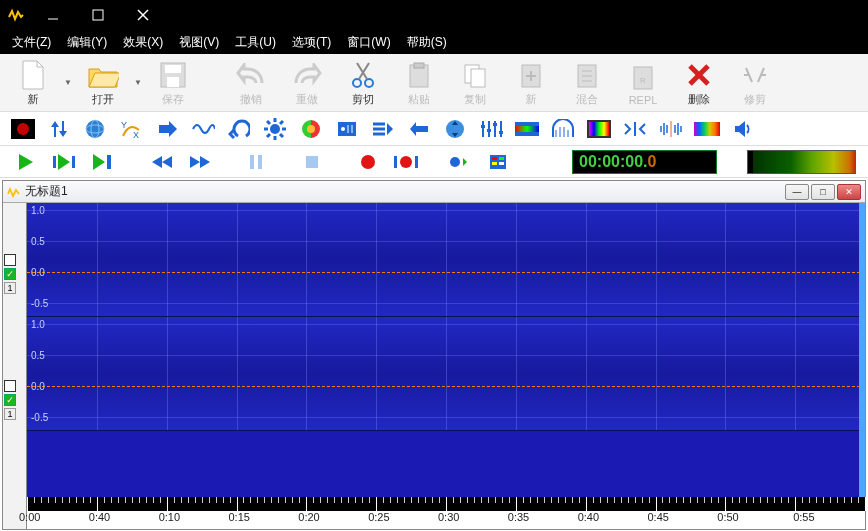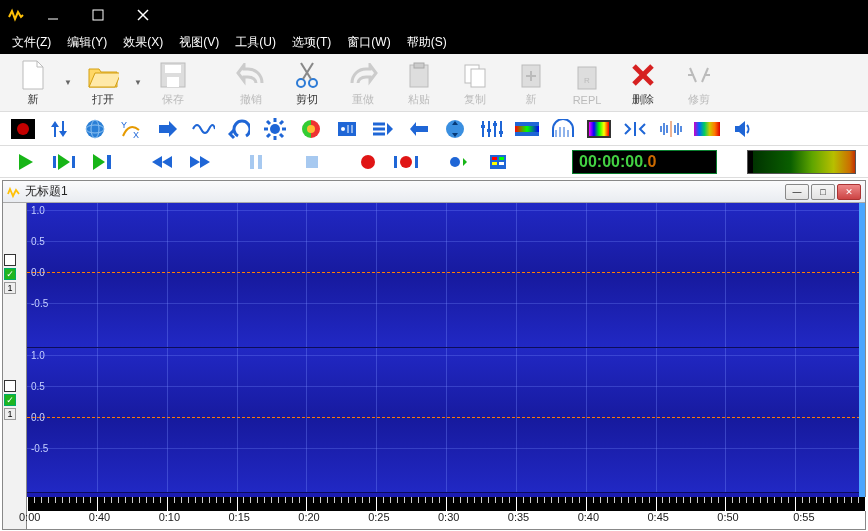--- a/index.html
+++ b/index.html
@@ -24,21 +24,21 @@
 .meter { margin-left: 20px; flex: 1; height: 24px; background: linear-gradient(to right, #000 0%, #000 5%, #003300 5%, #0a5f00 40%, #5fa500 60%, #b7bf00 80%, #cc6f00 95%, #c13000 100%); border: 1px solid #555; }
 .doc-window { margin: 2px; border: 1px solid #888; height: 350px; display: flex; flex-direction: column; }
 .doc-titlebar { height: 22px; background: linear-gradient(to bottom, #fbfbfc, #e9ecf1); border-bottom: 1px solid #aaa; display: flex; align-items: center; padding: 0 4px; font-size: 12px; }
 .doc-titlebar .doc-icon { width: 14px; height: 14px; margin-right: 4px; }
 .doc-titlebar .doc-title { flex: 1; color: #222; }
 .doc-titlebar .doc-btn { width: 24px; height: 16px; border: 1px solid #888; background: linear-gradient(#f6f6f6,#e2e2e2); margin-left: 2px; display: flex; align-items: center; justify-content: center; font-size: 9px; cursor: pointer; border-radius:2px; }
 .doc-titlebar .doc-btn.close { background: linear-gradient(#e88,#c44); color: #fff; border-color: #a33;}
 .wave-area { flex: 1; display: flex; background: #1b1bb3; position: relative; }
 .wave-left { width: 24px; background: #f2f2f2; border-right: 1px solid #888; display: flex; flex-direction: column; }
 .wave-tracks { flex: 1; position: relative; }
-.wave-track { height: 145px; background: linear-gradient(to bottom, #2128c4 0%, #171a9e 50%, #2128c4 100%); border-bottom: 1px solid #0d0d5a; position: relative; }
+.wave-track { height: 114px; background: linear-gradient(to bottom, #2128c4 0%, #171a9e 50%, #2128c4 100%); border-bottom: 1px solid #0d0d5a; position: relative; }
 .wave-track .gridline { position: absolute; top: 0; bottom: 0; width: 1px; background: rgba(120,140,255,0.35); }
 .wave-track .hline { position: absolute; left: 0; right: 0; height: 1px; background: rgba(120,140,255,0.3); }
 .wave-track .zeroline { position: absolute; left: 0; right: 0; height: 1px; border-top: 1px dashed #ff7b00; }
 .wave-track .amp-label { position: absolute; left: 4px; font-size: 10px; color: #c7d1ff; }
 .wave-selection-handle { position: absolute; right: 0; top: 0; bottom: 0; width: 6px; background: #4aa6ff; }
 .timeline { height: 14px; background: #000; position: relative; margin-left:0; }
 .timeline .tick { position: absolute; top: 0; width: 1px; height: 14px; background: #fff; }
 .timeline .minor { height: 6px; background: #ccc; }
 .time-labels { height: 18px; background: #fff; position: relative; font-size: 11px; color: #222; }
 .time-labels span { position: absolute; transform: translateX(-8px); }
@@ -116,41 +116,41 @@
     </div>
   <div style="width:20px"></div>
   <div class="bigbtn disabled">
       <div class="icon-slot">
         <svg width="30" height="24">
           <path d="M26 20c0-8-6-14-14-14H8V2L2 10l6 8v-4h4c5 0 8 3 8 6" fill="none" stroke="#ccc" stroke-width="3"></path>
         </svg>
       </div>
       <span>撤销</span>
     </div>
+  <div class="bigbtn disabled">
+      <div class="icon-slot">
+        <svg width="30" height="24">
+          <path d="M4 20c0-8 6-14 14-14h4V2l6 8-6 8v-4h-4c-5 0-8 3-8 6" fill="none" stroke="#ccc" stroke-width="3"></path>
+        </svg>
+      </div>
+      <span>重做</span>
+    </div>
   <div class="bigbtn">
       <div class="icon-slot">
         <svg width="24" height="28">
           <circle cx="6" cy="22" r="4" fill="none" stroke="#2d7bd6" stroke-width="2"></circle>
           <circle cx="18" cy="22" r="4" fill="none" stroke="#2d7bd6" stroke-width="2"></circle>
           <line x1="8" y1="18" x2="18" y2="2" stroke="#888" stroke-width="2"></line>
           <line x1="16" y1="18" x2="6" y2="2" stroke="#888" stroke-width="2"></line>
         </svg>
       </div>
       <span>剪切</span>
     </div>
   <div class="bigbtn disabled">
       <div class="icon-slot">
-        <svg width="30" height="24">
-          <path d="M4 20c0-8 6-14 14-14h4V2l6 8-6 8v-4h-4c-5 0-8 3-8 6" fill="none" stroke="#ccc" stroke-width="3"></path>
-        </svg>
-      </div>
-      <span>重做</span>
-    </div>
-  <div class="bigbtn disabled">
-      <div class="icon-slot">
         <svg width="26" height="28">
           <rect x="4" y="4" width="18" height="22" fill="#ddd" stroke="#bbb"></rect>
           <rect x="8" y="2" width="10" height="5" fill="#ccc" stroke="#aaa"></rect>
         </svg>
       </div>
       <span>粘贴</span>
     </div>
   <div class="bigbtn disabled">
       <div class="icon-slot">
         <svg width="28" height="28">
@@ -162,20 +162,31 @@
     </div>
   <div class="bigbtn disabled">
       <div class="icon-slot">
         <svg width="26" height="28">
           <rect x="4" y="4" width="18" height="22" fill="#ddd" stroke="#bbb"></rect>
           <line x1="13" y1="10" x2="13" y2="20" stroke="#bbb" stroke-width="2"></line>
           <line x1="8" y1="15" x2="18" y2="15" stroke="#bbb" stroke-width="2"></line>
         </svg>
       </div>
       <span>新</span>
+    </div>
+  <div class="bigbtn disabled">
+      <div class="icon-slot">
+        <svg width="26" height="28">
+          <rect x="4" y="4" width="18" height="22" fill="#ddd" stroke="#bbb"></rect>
+          <line x1="8" y1="10" x2="18" y2="10" stroke="#bbb"></line>
+          <line x1="8" y1="15" x2="18" y2="15" stroke="#bbb"></line>
+          <line x1="8" y1="20" x2="18" y2="20" stroke="#bbb"></line>
+        </svg>
+      </div>
+      <span>混合</span>
     </div>
   <div class="bigbtn disabled">
       <div class="icon-slot">
         <svg width="26" height="28">
           <rect x="4" y="4" width="18" height="22" fill="#ddd" stroke="#bbb"></rect>
           <text x="13" y="20" font-size="8" fill="#bbb" text-anchor="middle">R</text>
         </svg>
       </div>
       <span>REPL</span>
     </div>

